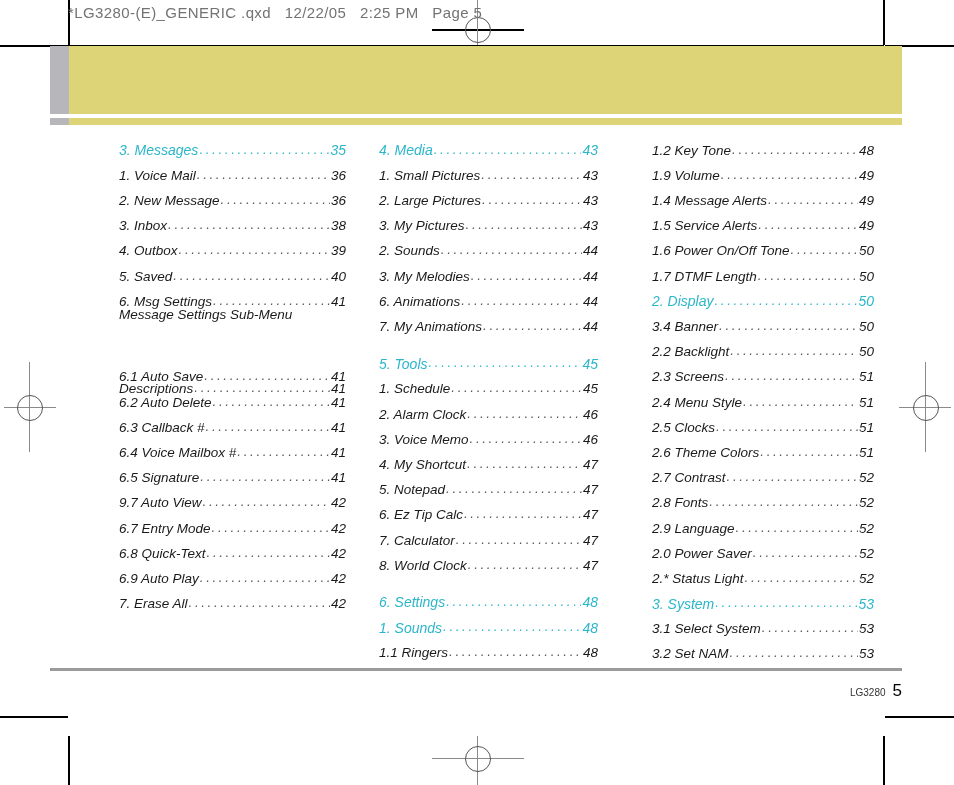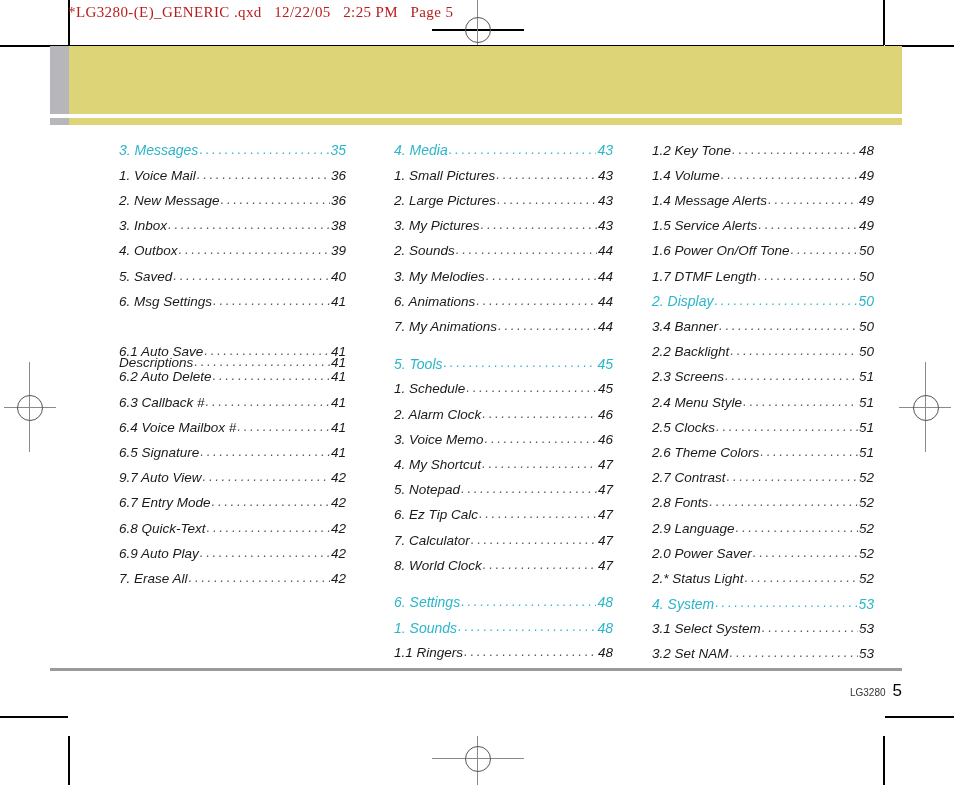--- a/index.html
+++ b/index.html
@@ -14,38 +14,38 @@
   
   .mark{position:absolute;background:#000;}
   .reg{position:absolute;}
   .reg .h{position:absolute;background:#8a8a8a;height:1px;}
   .reg .v{position:absolute;background:#8a8a8a;width:1px;}
   .reg .circ{position:absolute;border:1px solid #555;border-radius:50%;background:transparent;}
 
   
   .page-header{
     position:absolute;left:68px;top:4px;
-    font-family:Liberation Serif, serif;
-    font-size:15px;letter-spacing:0.4px;color:#b91c1c;white-space:pre;
+    font-family:Liberation Sans, sans-serif;
+    font-size:15px;letter-spacing:0.4px;color:#737373;white-space:pre;
   }
   .header-rule{position:absolute;left:68px;top:45px;width:816px;height:2px;background:#000;}
 
   
   .banner{position:absolute;left:50px;top:46px;width:852px;height:68px;}
   .banner .tab{position:absolute;left:0;top:0;width:19px;height:68px;background:#b6b6bb;}
   .banner .body{position:absolute;left:19px;top:0;right:0;height:68px;background:#dcd477;}
   .banner-thin{position:absolute;left:50px;top:118px;width:852px;height:7px;}
   .banner-thin .tab{position:absolute;left:0;top:0;width:19px;height:7px;background:#b6b6bb;}
   .banner-thin .body{position:absolute;left:19px;top:0;right:0;height:7px;background:#dcd477;}
 
   
   .toc{position:absolute;left:0;top:132px;width:954px;}
   .col{position:absolute;top:0;}
   #col0{left:119px;width:227px;}
-  #col1{left:394px;width:219px;}
+  #col1{left:379px;width:219px;}
   #col2{left:652px;width:222px;}
 
   .entry{
     display:flex;align-items:flex-end;
     font-size:13.5px;color:#1a1a1a;
     line-height:1;
     height:25.2px;
     white-space:nowrap;
     font-style:italic;
   }
@@ -149,20 +149,21 @@
         <span class="lbl">5. Saved</span>
         <span class="dots">..........................................</span>
         <span class="pg">40</span>
       </div>
       <div class="entry">
         <span class="lbl">6. Msg Settings</span>
         <span class="dots">..........................................</span>
         <span class="pg">41</span>
       </div>
       <div class="entry two-line">
+        <span class="l1">Message Settings Sub-Menu</span>
         <span class="l2">
           <span class="lbl">Descriptions</span>
           <span class="dots">..........................................</span>
           <span class="pg">41</span>
         </span>
       </div>
       <div class="entry">
         <span class="lbl">6.1 Auto Save</span>
         <span class="dots">..........................................</span>
         <span class="pg">41</span>
@@ -315,21 +316,21 @@
         <span class="pg">48</span>
       </div>
     </div>
   <div class="col" id="col2">
       <div class="entry">
         <span class="lbl">1.2 Key Tone</span>
         <span class="dots">..........................................</span>
         <span class="pg">48</span>
       </div>
       <div class="entry">
-        <span class="lbl">1.4 Volume</span>
+        <span class="lbl">1.9 Volume</span>
         <span class="dots">..........................................</span>
         <span class="pg">49</span>
       </div>
       <div class="entry">
         <span class="lbl">1.4 Message Alerts</span>
         <span class="dots">..........................................</span>
         <span class="pg">49</span>
       </div>
       <div class="entry">
         <span class="lbl">1.5 Service Alerts</span>
@@ -400,21 +401,21 @@
         <span class="lbl">2.0 Power Saver</span>
         <span class="dots">..........................................</span>
         <span class="pg">52</span>
       </div>
       <div class="entry">
         <span class="lbl">2.* Status Light</span>
         <span class="dots">..........................................</span>
         <span class="pg">52</span>
       </div>
       <div class="entry head">
-        <span class="lbl">4. System</span>
+        <span class="lbl">3. System</span>
         <span class="dots">..........................................</span>
         <span class="pg">53</span>
       </div>
       <div class="entry">
         <span class="lbl">3.1 Select System</span>
         <span class="dots">..........................................</span>
         <span class="pg">53</span>
       </div>
       <div class="entry">
         <span class="lbl">3.2 Set NAM</span>

